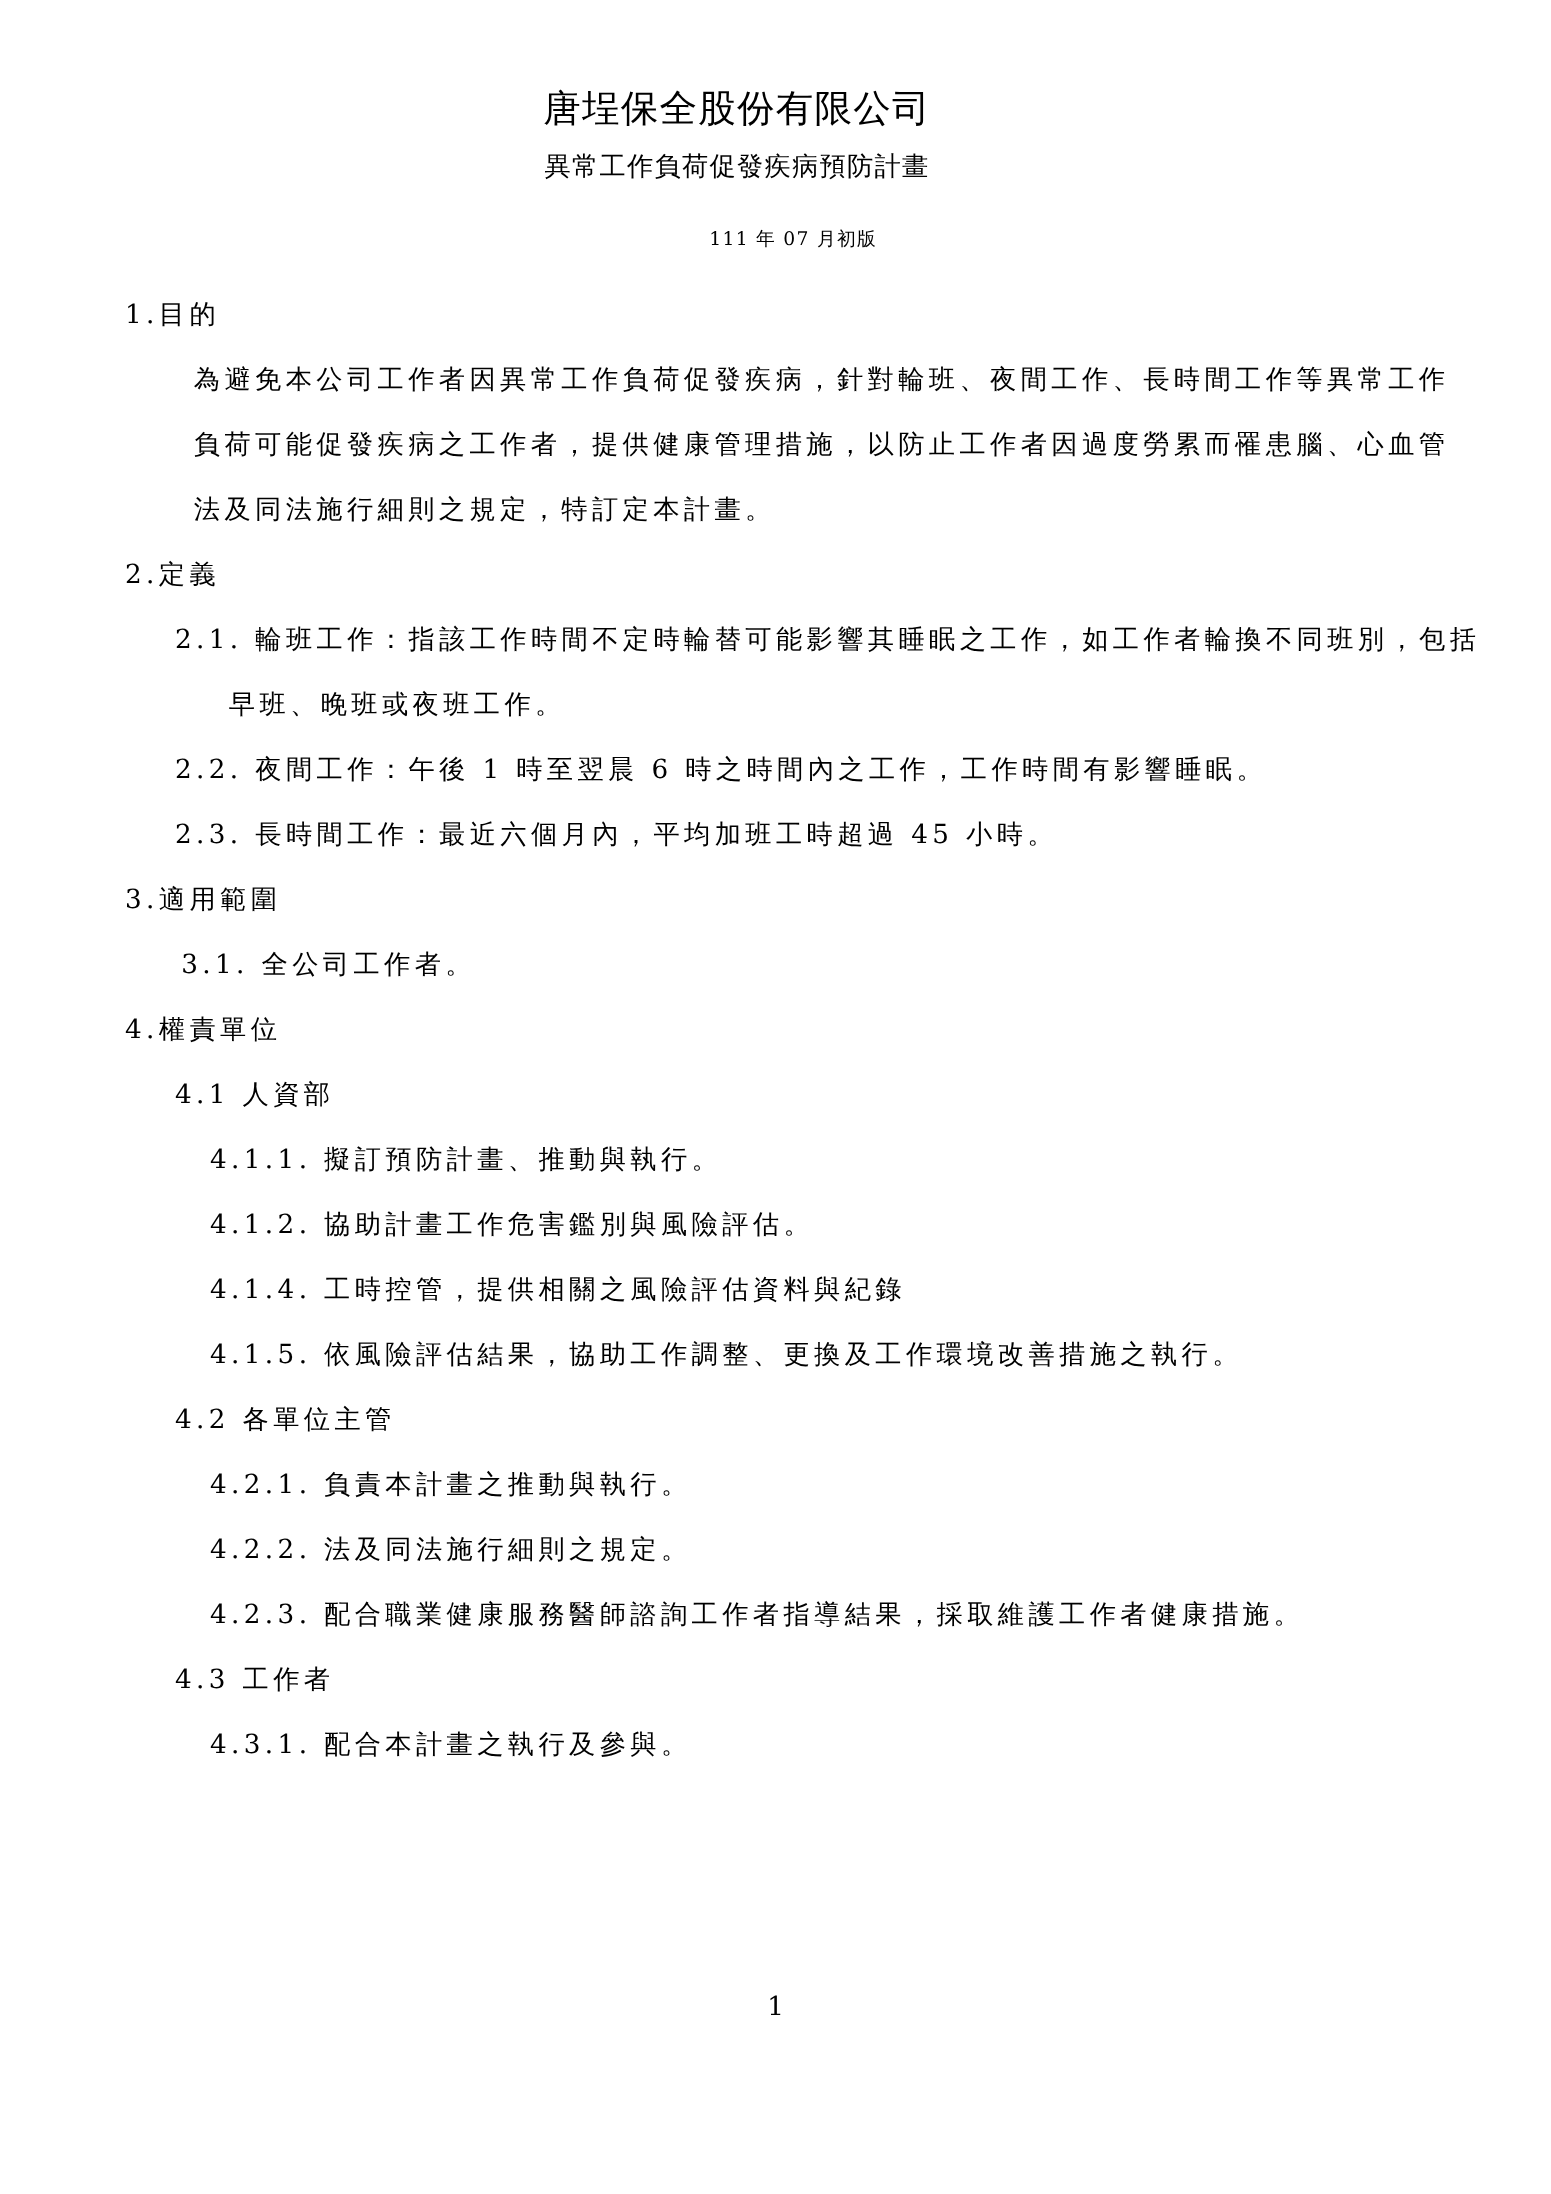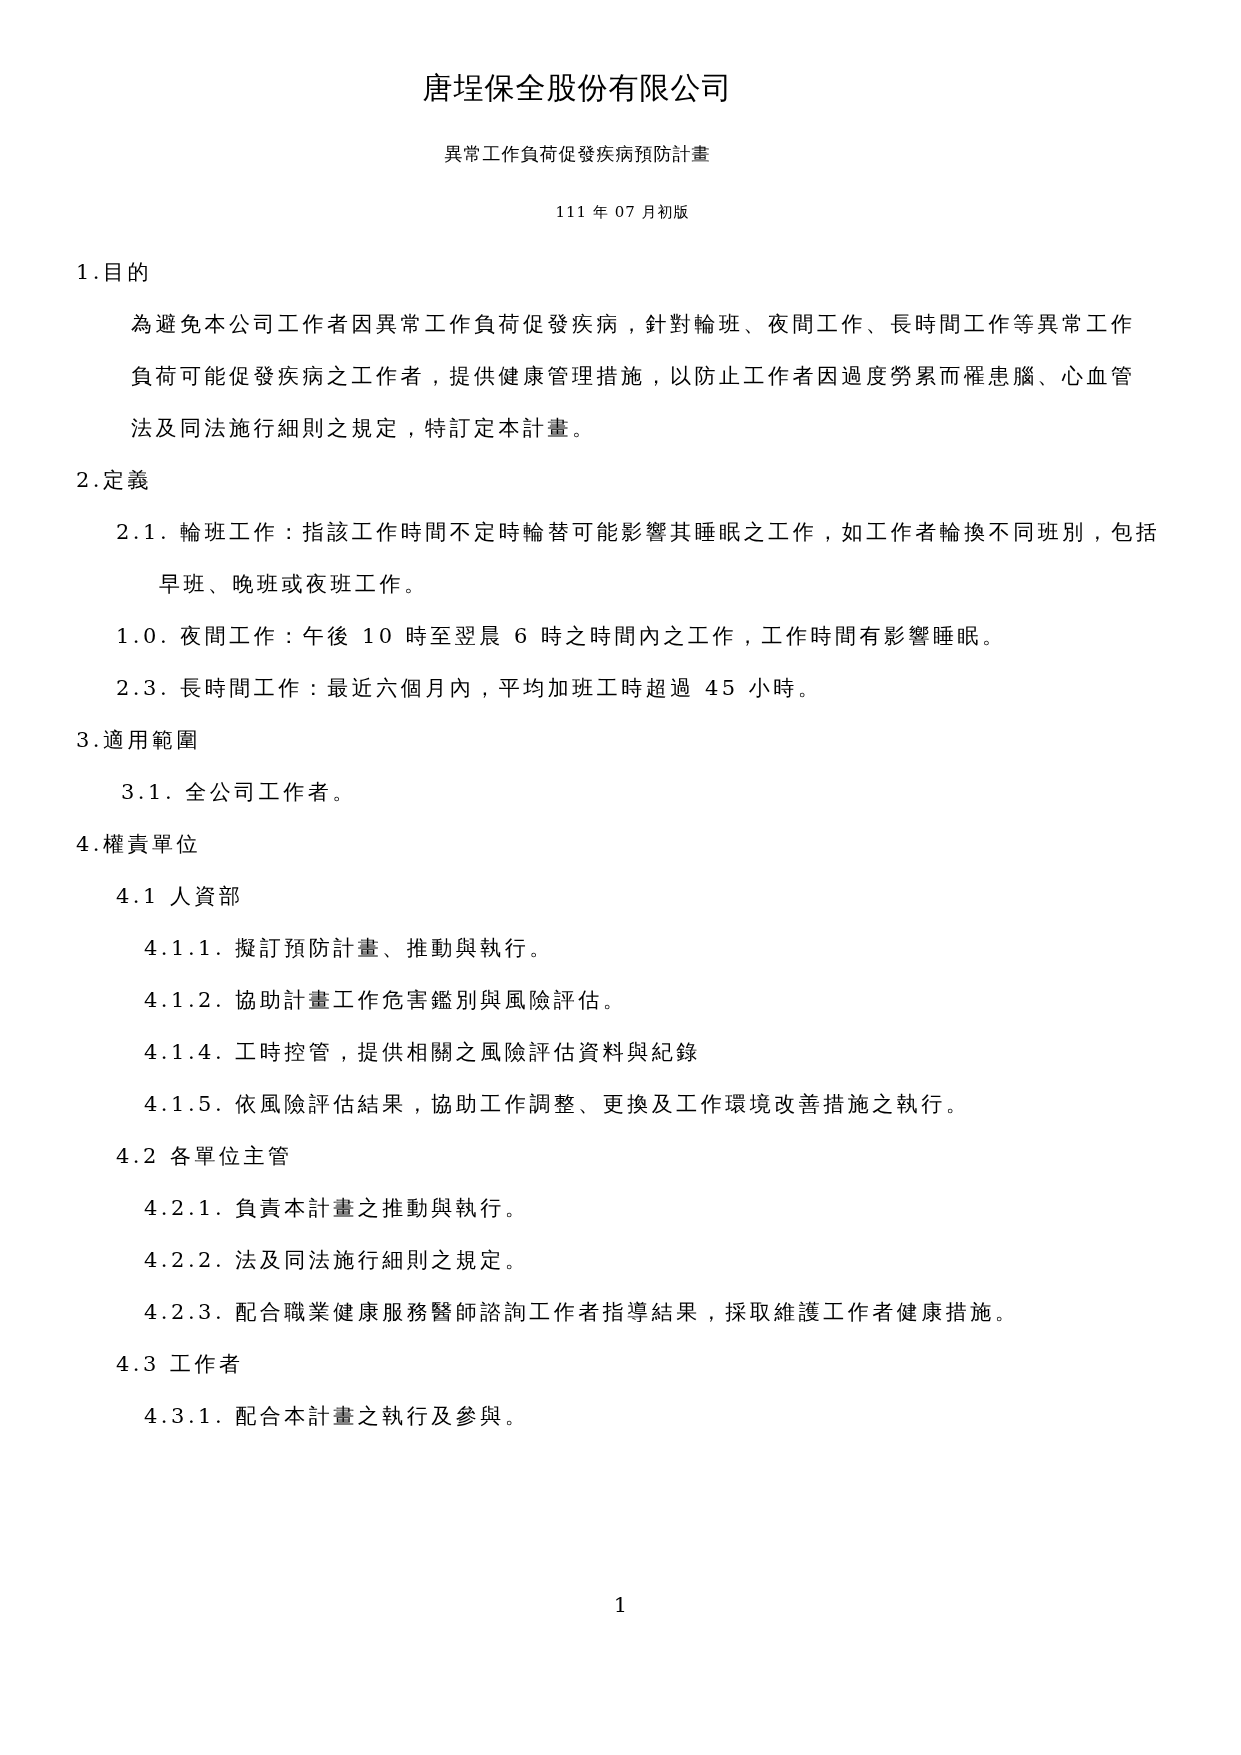--- a/index.html
+++ b/index.html
@@ -8,37 +8,37 @@
     background: #ffffff;
   }
   .page {
     position: relative;
     width: 1241px;
     height: 1755px;
     box-sizing: border-box;
     background: #ffffff;
     color: #000000;
     font-family: "DejaVu Serif", "Liberation Serif", serif;
-    padding: 66px 72px 0 76px;
+    padding: 66px 72px 0 100px;
     overflow: hidden;
   }
   .title-block {
     text-align: center;
     margin-right: 90px; 
   }
   .doc-title {
     margin: 0;
     font-size: 30px;
     line-height: 44px;
     font-weight: 500;
     letter-spacing: 1px;
   }
   .doc-subtitle {
-    margin: 28px 0 0 0;
-    font-size: 18px;
+    margin: 7px 0 0 0;
+    font-size: 21px;
     line-height: 32px;
     font-weight: 400;
     letter-spacing: 1px;
   }
   .version-line {
     margin-top: 32px;
     font-size: 15px;
     line-height: 20px;
     text-align: center;
     letter-spacing: 1px;
@@ -84,21 +84,21 @@
 
   <main class="doc-body">
     <div class="line l-h">1.目的</div>
     <div class="line l-p">為避免本公司工作者因異常工作負荷促發疾病，針對輪班、夜間工作、長時間工作等異常工作</div>
     <div class="line l-p">負荷可能促發疾病之工作者，提供健康管理措施，以防止工作者因過度勞累而罹患腦、心血管</div>
     <div class="line l-p">法及同法施行細則之規定，特訂定本計畫。</div>
 
     <div class="line l-h">2.定義</div>
     <div class="line l-s2">2.1. 輪班工作：指該工作時間不定時輪替可能影響其睡眠之工作，如工作者輪換不同班別，包括</div>
     <div class="line l-s2c">早班、晚班或夜班工作。</div>
-    <div class="line l-s2">1.0. 夜間工作：午後 10 時至翌晨 6 時之時間內之工作，工作時間有影響睡眠。</div>
+    <div class="line l-s2">2.2. 夜間工作：午後 1 時至翌晨 6 時之時間內之工作，工作時間有影響睡眠。</div>
     <div class="line l-s2">2.3. 長時間工作：最近六個月內，平均加班工時超過 45 小時。</div>
 
     <div class="line l-h">3.適用範圍</div>
     <div class="line l-s31">3.1. 全公司工作者。</div>
 
     <div class="line l-h">4.權責單位</div>
     <div class="line l-s4">4.1 人資部</div>
     <div class="line l-s41">4.1.1. 擬訂預防計畫、推動與執行。</div>
     <div class="line l-s41">4.1.2. 協助計畫工作危害鑑別與風險評估。</div>
     <div class="line l-s41">4.1.4. 工時控管，提供相關之風險評估資料與紀錄</div>

